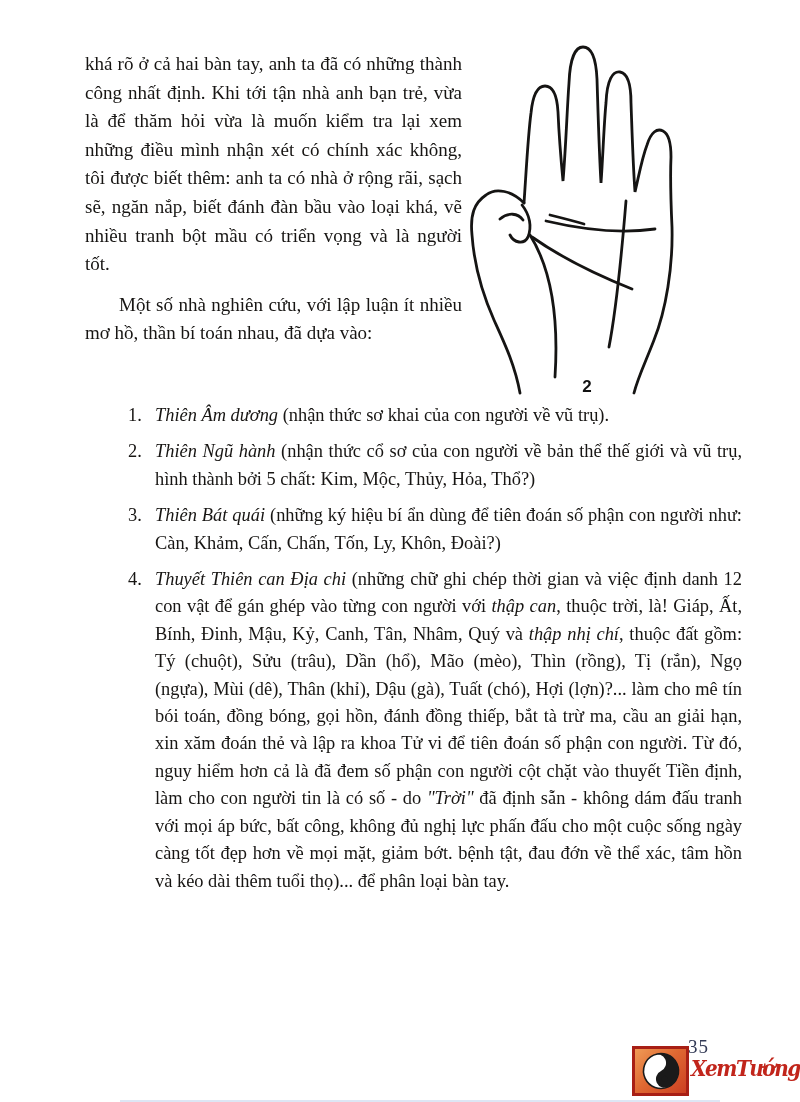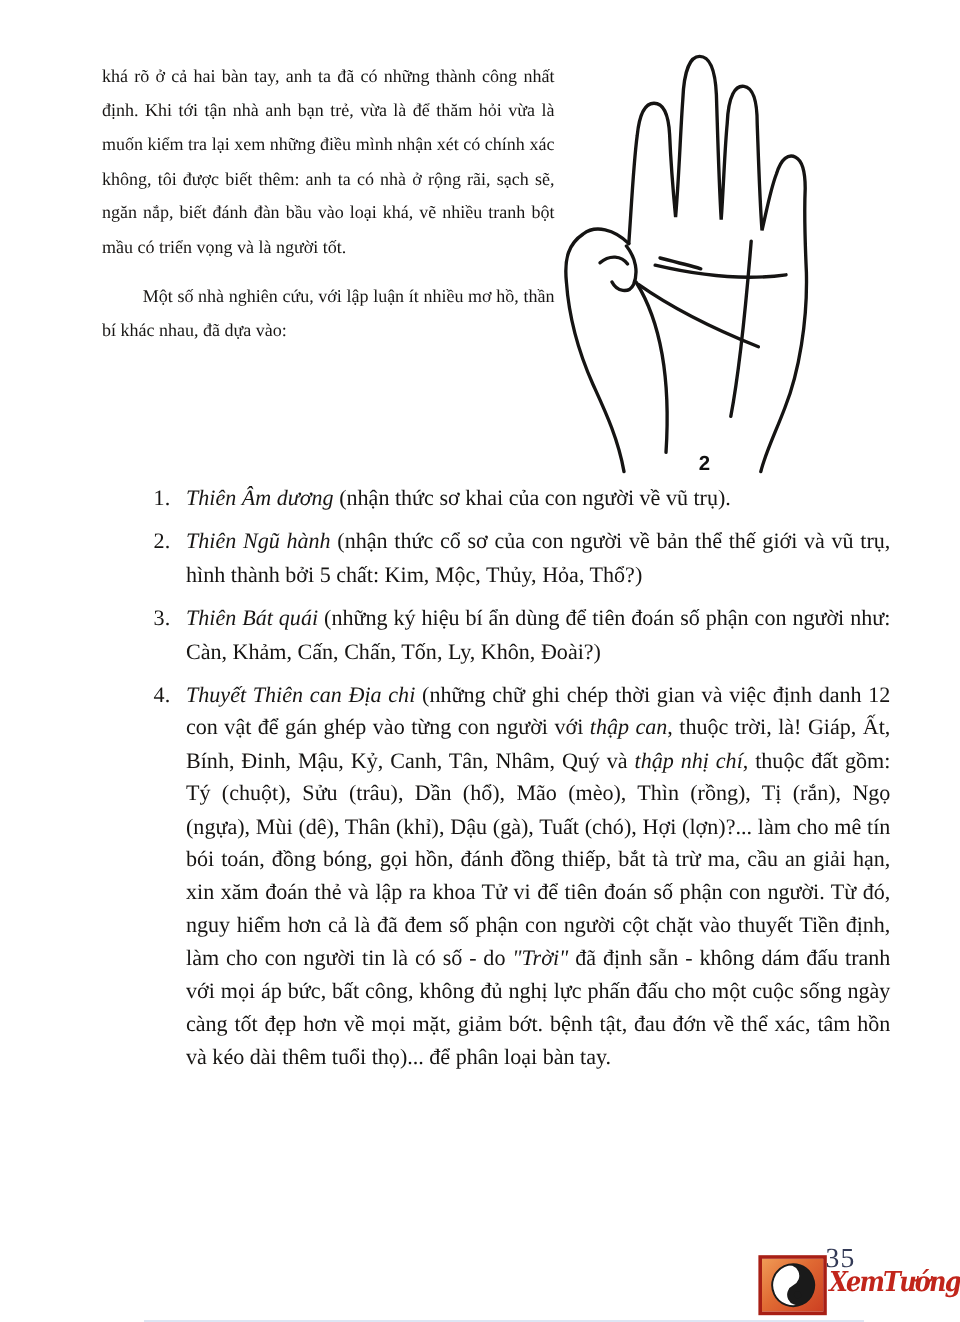--- a/index.html
+++ b/index.html
@@ -7,21 +7,21 @@
     position:relative;
     width:800px;height:1102px;
     background:#ffffff;
     overflow:hidden;
     font-family:"Liberation Serif","DejaVu Serif",serif;
     color:#171513;
   }
   
   .text-col{
     position:absolute;left:85px;top:50px;width:377px;
-    font-size:15px;line-height:28.6px;
+    font-size:19px;line-height:28.6px;
   }
   .text-col p{margin:0;text-align:justify;}
   .para-2{margin-top:12px !important;text-indent:34px;}
   
   .list{
     position:absolute;left:128px;top:402px;width:614px;
     font-size:18.4px;line-height:27.4px;
   }
   .li{display:flex;margin-bottom:9px;}
   .li .num{width:27px;flex:0 0 27px;}
@@ -34,21 +34,21 @@
   .figure svg{display:block;}
   .figure-label{
     position:absolute;top:362px;left:0;width:250px;
     text-align:center;
     font-family:"Liberation Sans","DejaVu Sans",sans-serif;
     font-weight:bold;font-size:17px;color:#111;
   }
   
   .page-number{
     position:absolute;left:688px;top:1036px;
-    font-size:23px;color:#333a56;letter-spacing:1px;
+    font-size:19px;color:#333a56;letter-spacing:1px;
   }
   .logo-box{
     position:absolute;left:632px;top:1046px;width:57px;height:50px;
     background:linear-gradient(135deg,#f09b56 0%,#e06a33 45%,#cc3f22 100%);
     border:3px solid #a81f15;box-sizing:border-box;
     display:flex;align-items:center;justify-content:center;
   }
   .brand{
     position:absolute;left:691px;top:1056px;width:105px;
     font-family:"DejaVu Serif","Liberation Serif",serif;
@@ -62,21 +62,21 @@
     background:#dde6f4;
   }
 </style>
 </head>
 <body>
 
 <div class="page">
 
   <div class="text-col">
     <p>khá rõ ở cả hai bàn tay, anh ta đã có những thành công nhất định. Khi tới tận nhà anh bạn trẻ, vừa là để thăm hỏi vừa là muốn kiểm tra lại xem những điều mình nhận xét có chính xác không, tôi được biết thêm: anh ta có nhà ở rộng rãi, sạch sẽ, ngăn nắp, biết đánh đàn bầu vào loại khá, vẽ nhiều tranh bột mầu có triển vọng và là người tốt.</p>
-    <p class="para-2">Một số nhà nghiên cứu, với lập luận ít nhiều mơ hồ, thần bí khác nhau, đã dựa vào:</p>
+    <p class="para-2">Một số nhà nghiên cứu, với lập luận ít nhiều mơ hồ, thần bí toán nhau, đã dựa vào:</p>
   </div>
 
   <div class="figure">
     <svg width="330" height="380" viewBox="0 0 330 380" fill="none" stroke="#151413" stroke-width="2.8" stroke-linecap="round">
 
       <path d="M 62 188
         C 64 160 66 120 69 98 C 71 78 76 71 83 71 C 90 71 95 79 96 97
         C 97 120 99 145 101 166
         C 104 130 105 95 107 68 C 108 42 114 32 121 32 C 129 32 134 42 135 64
         C 136 95 137 135 139 168

